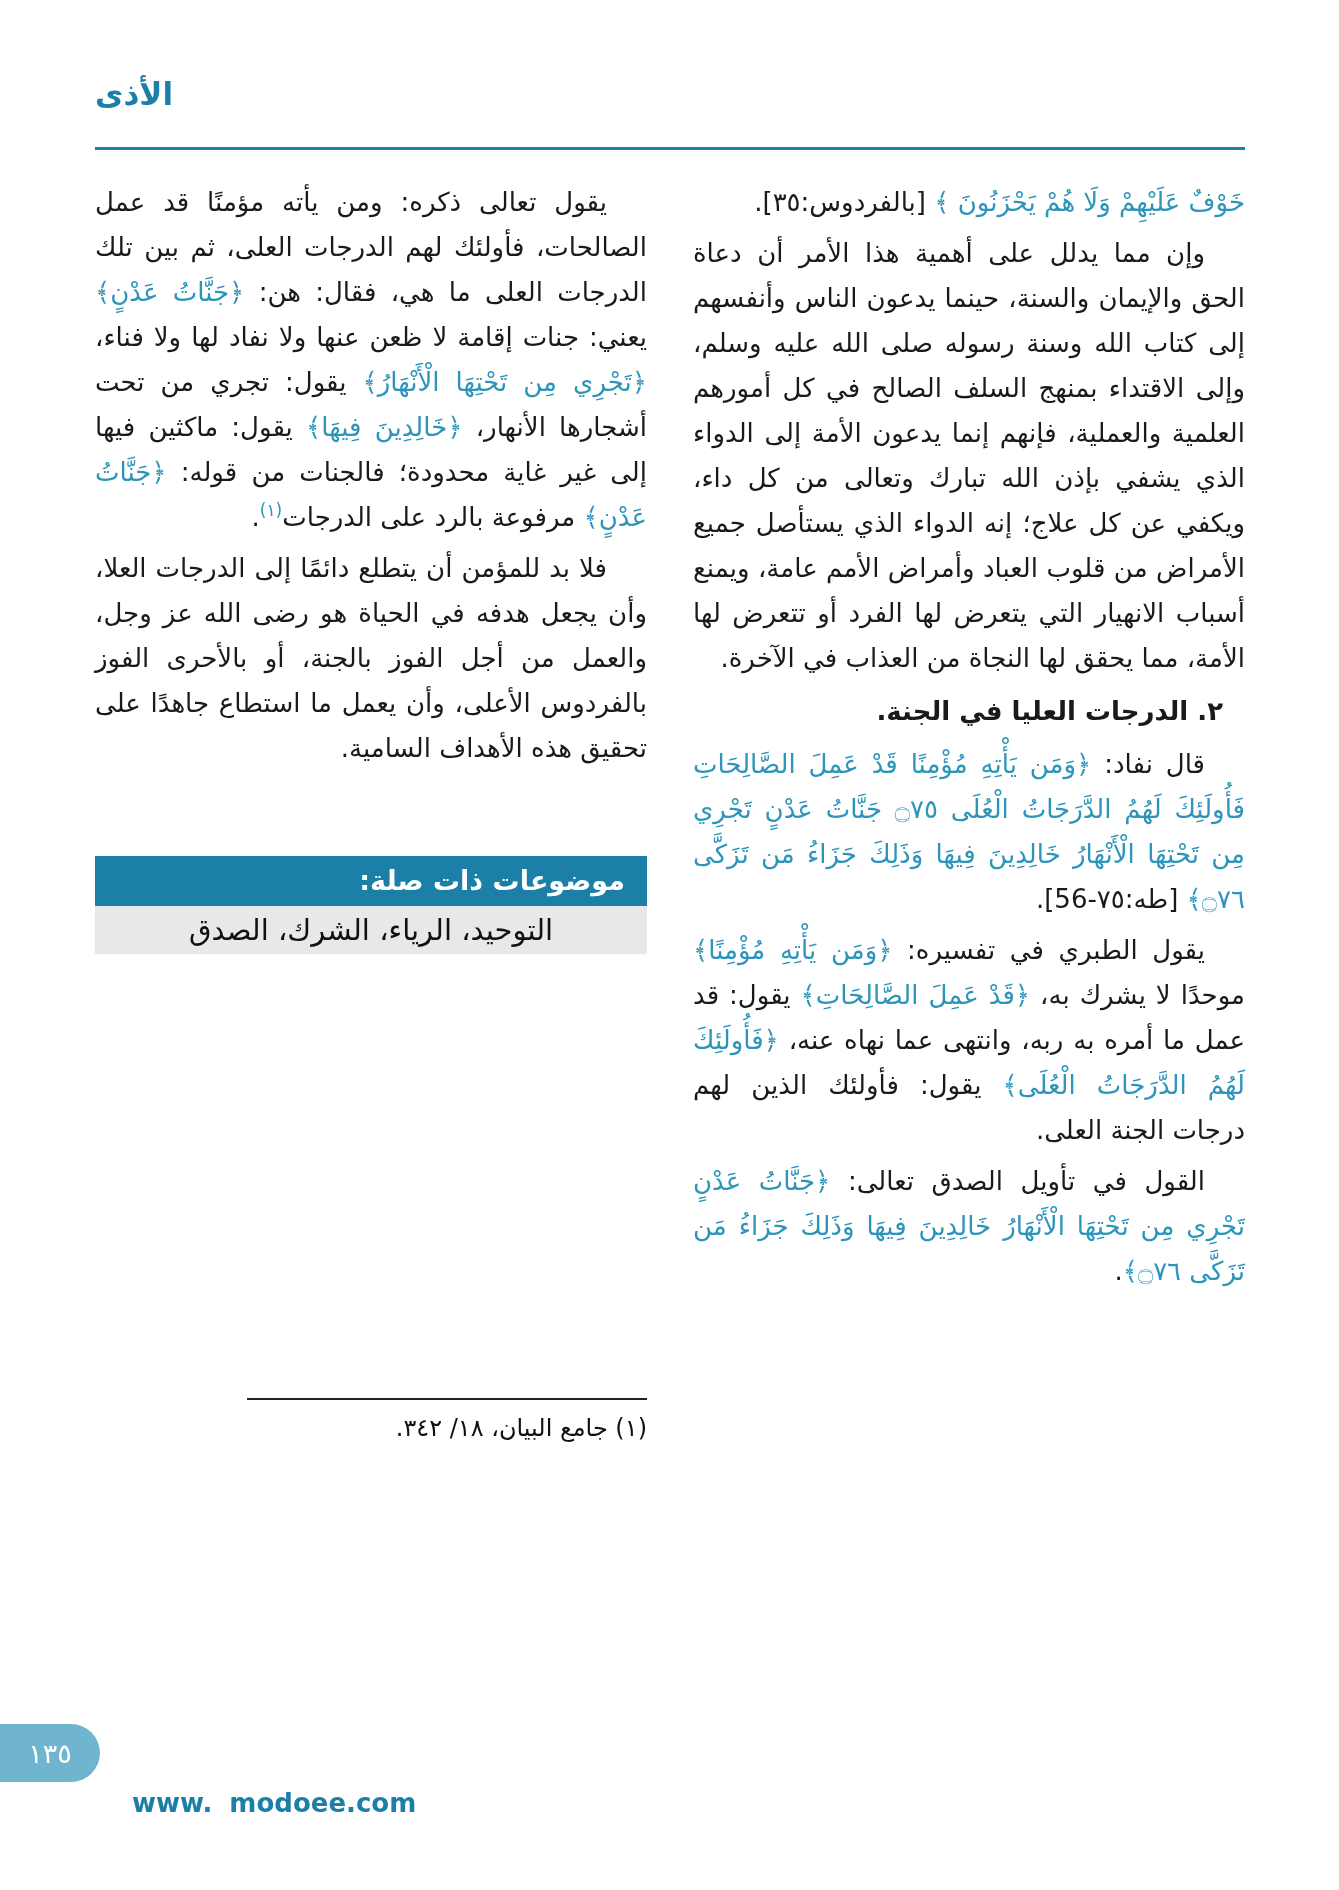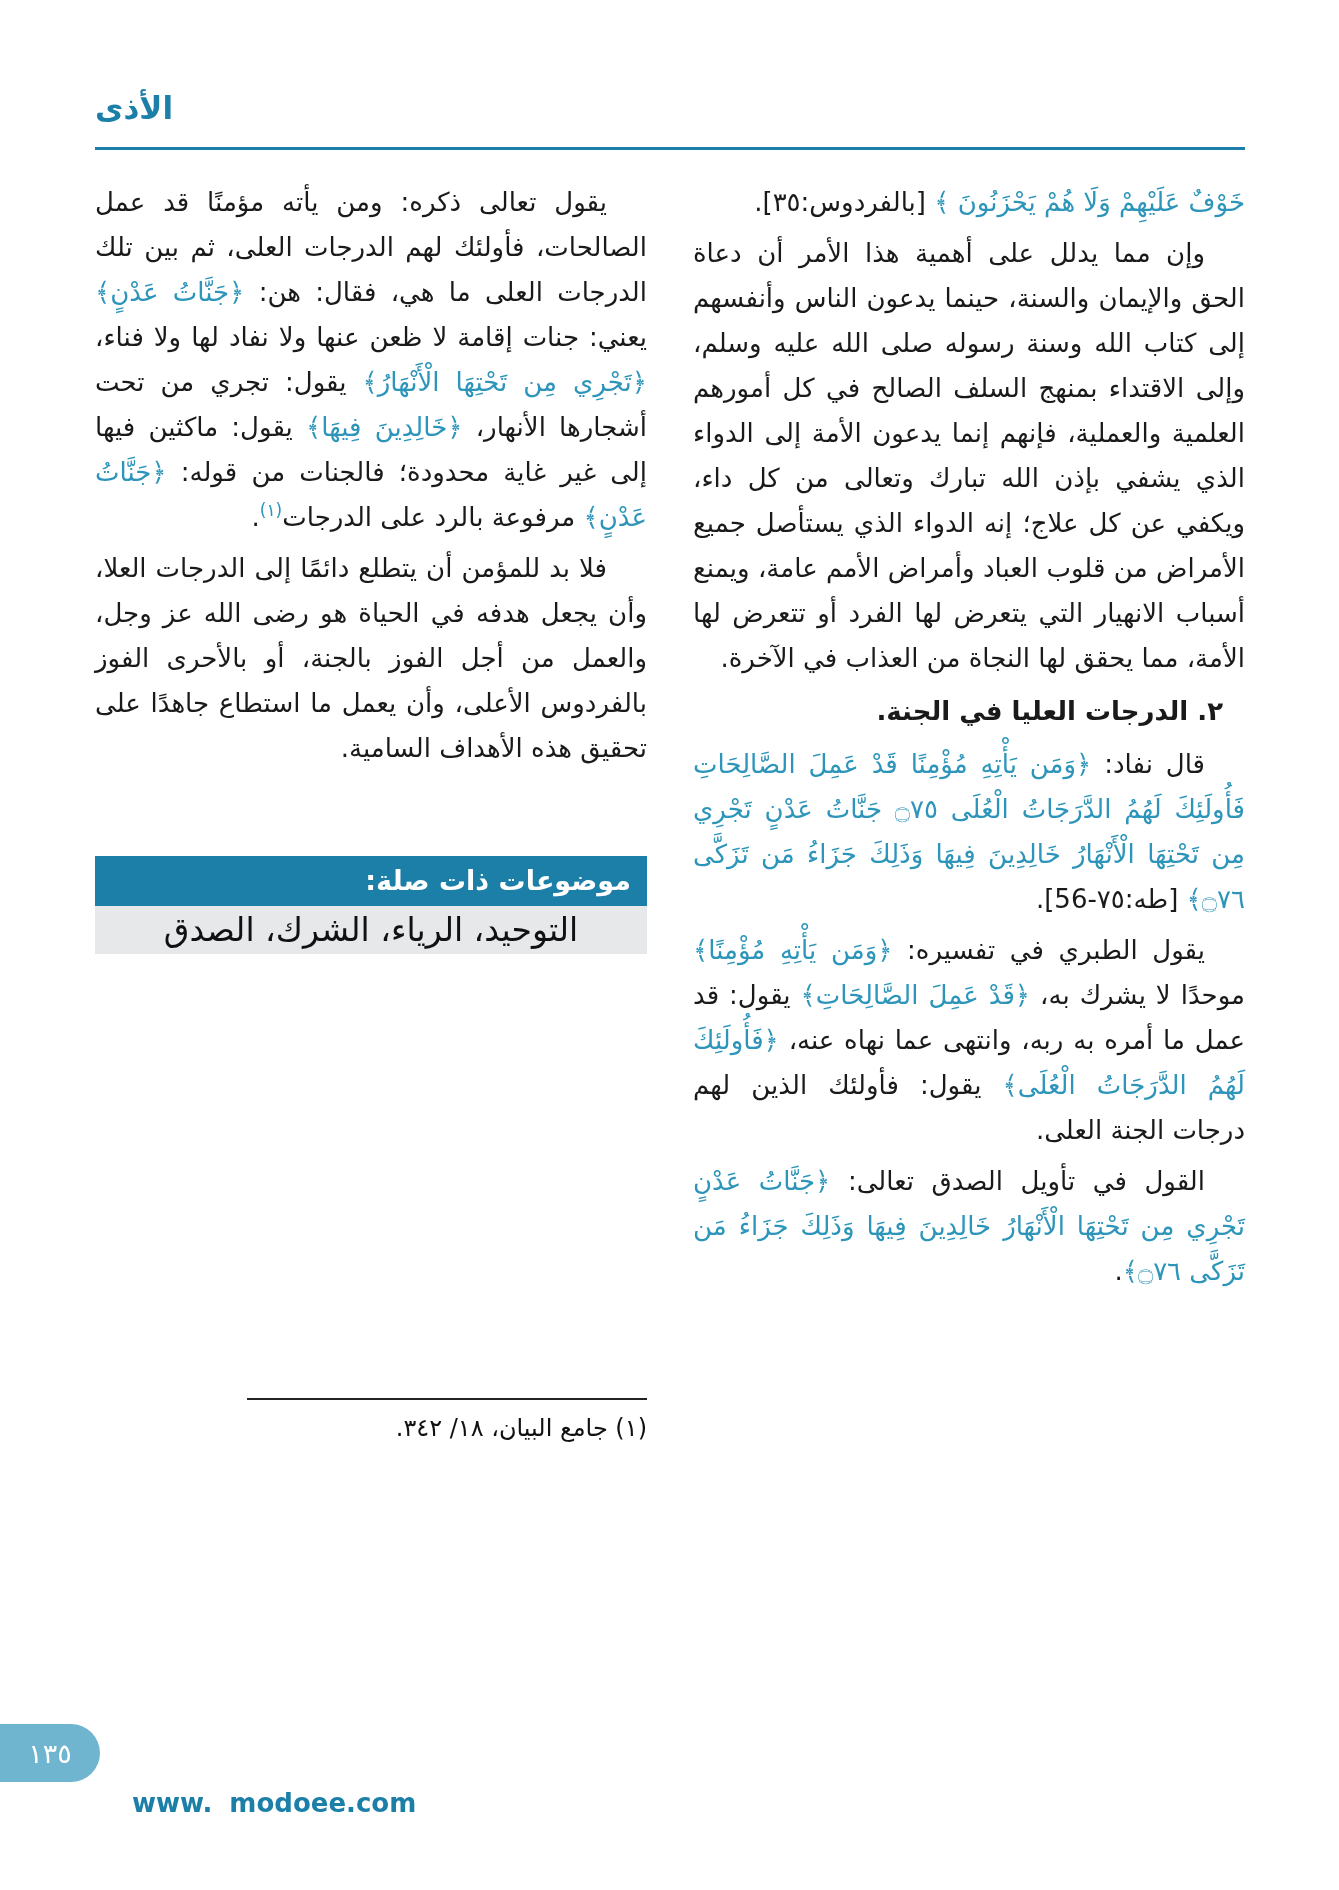--- a/index.html
+++ b/index.html
@@ -15,21 +15,21 @@
     position:relative;
     width:1339px;
     height:1890px;
     background:#ffffff;
     overflow:hidden;
     font-family:"DejaVu Sans", sans-serif;
     direction:rtl;
   }
   .header-title{
     position:absolute;
-    top:90px;
+    top:76px;
     left:95px;
     color:var(--teal);
     font-size:31px;
     font-weight:bold;
   }
   .header-rule{
     position:absolute;
     top:147px;
     left:95px;
     width:1150px;
@@ -68,28 +68,28 @@
   .related{
     margin-top:85px;
   }
   .related-header{
     background:var(--teal);
     color:#ffffff;
     font-weight:bold;
     font-size:27px;
     height:50px;
     line-height:50px;
-    padding-right:16px;
+    padding-right:22px;
     text-align:right;
     text-indent:0;
   }
   .related-body{
     background:var(--gray-bg);
     color:#111111;
-    font-size:33px;
+    font-size:29px;
     height:48px;
     line-height:48px;
     text-align:center;
   }
   .footnote{
     position:absolute;
     top:1398px;
     left:95px;
     width:552px;
     direction:rtl;

